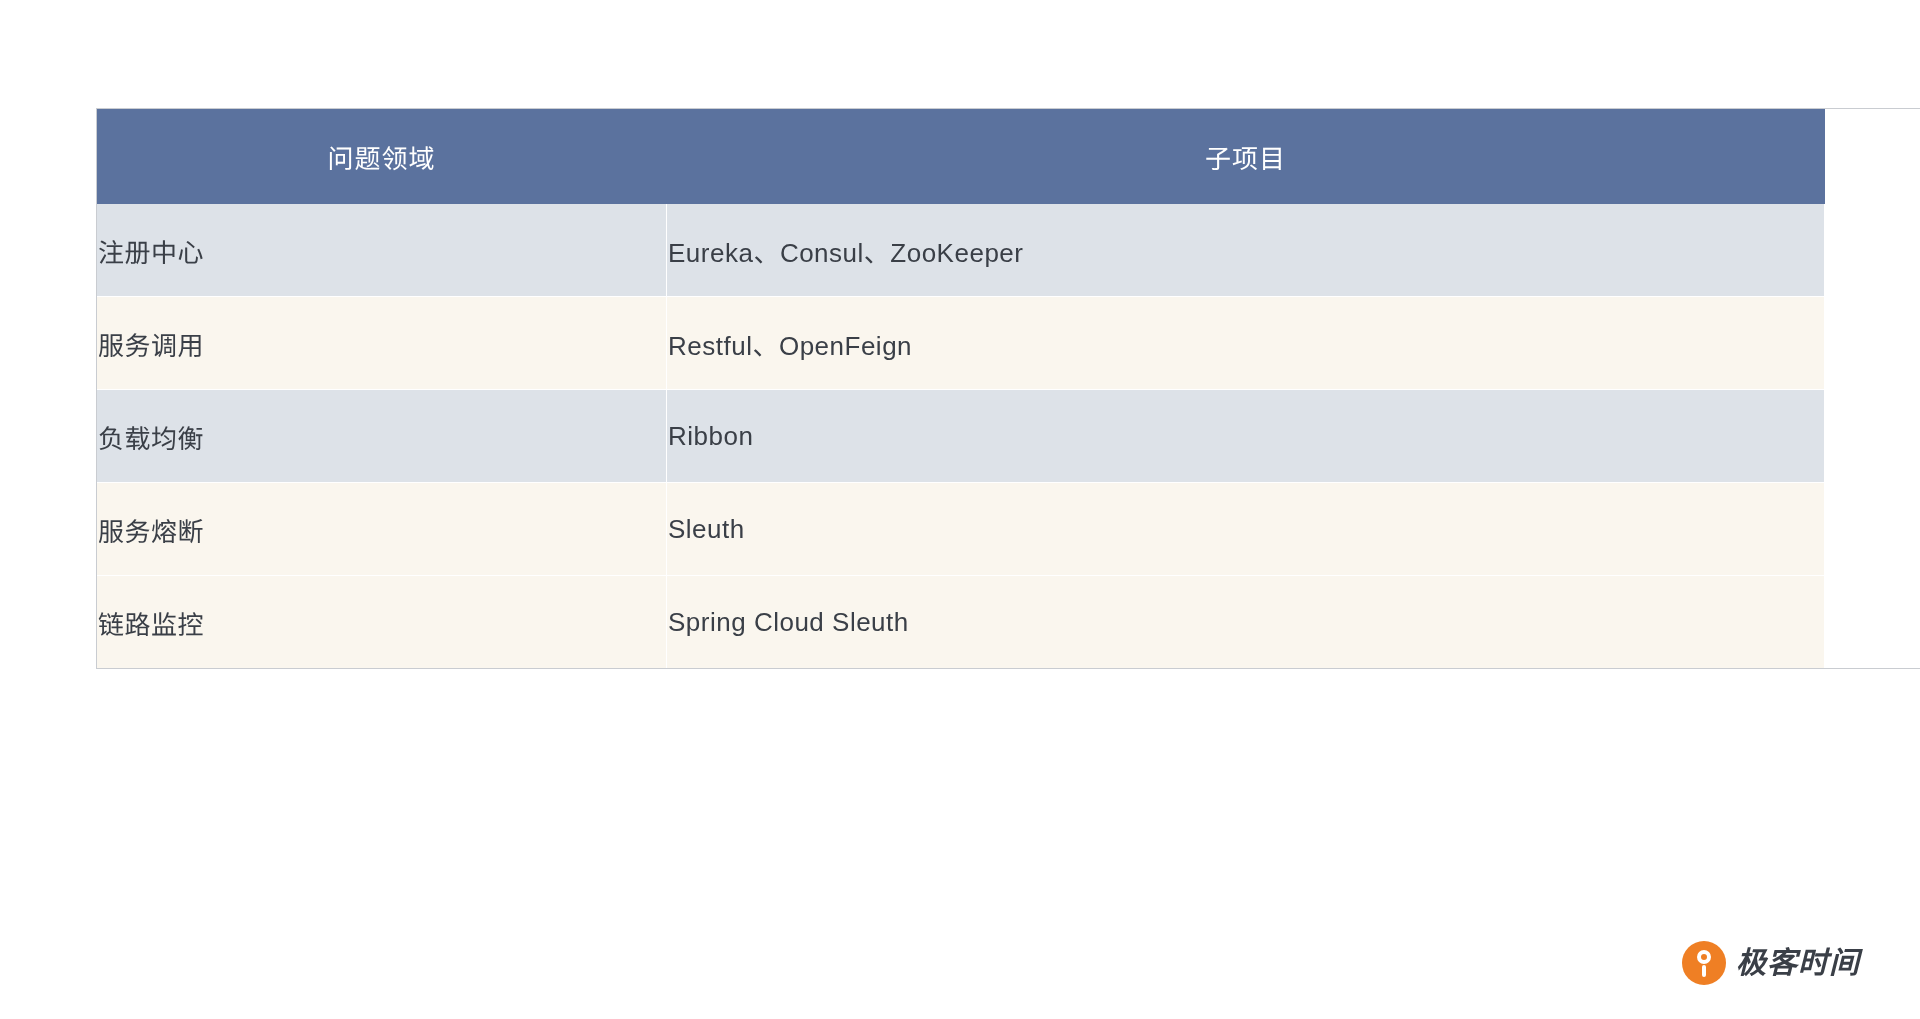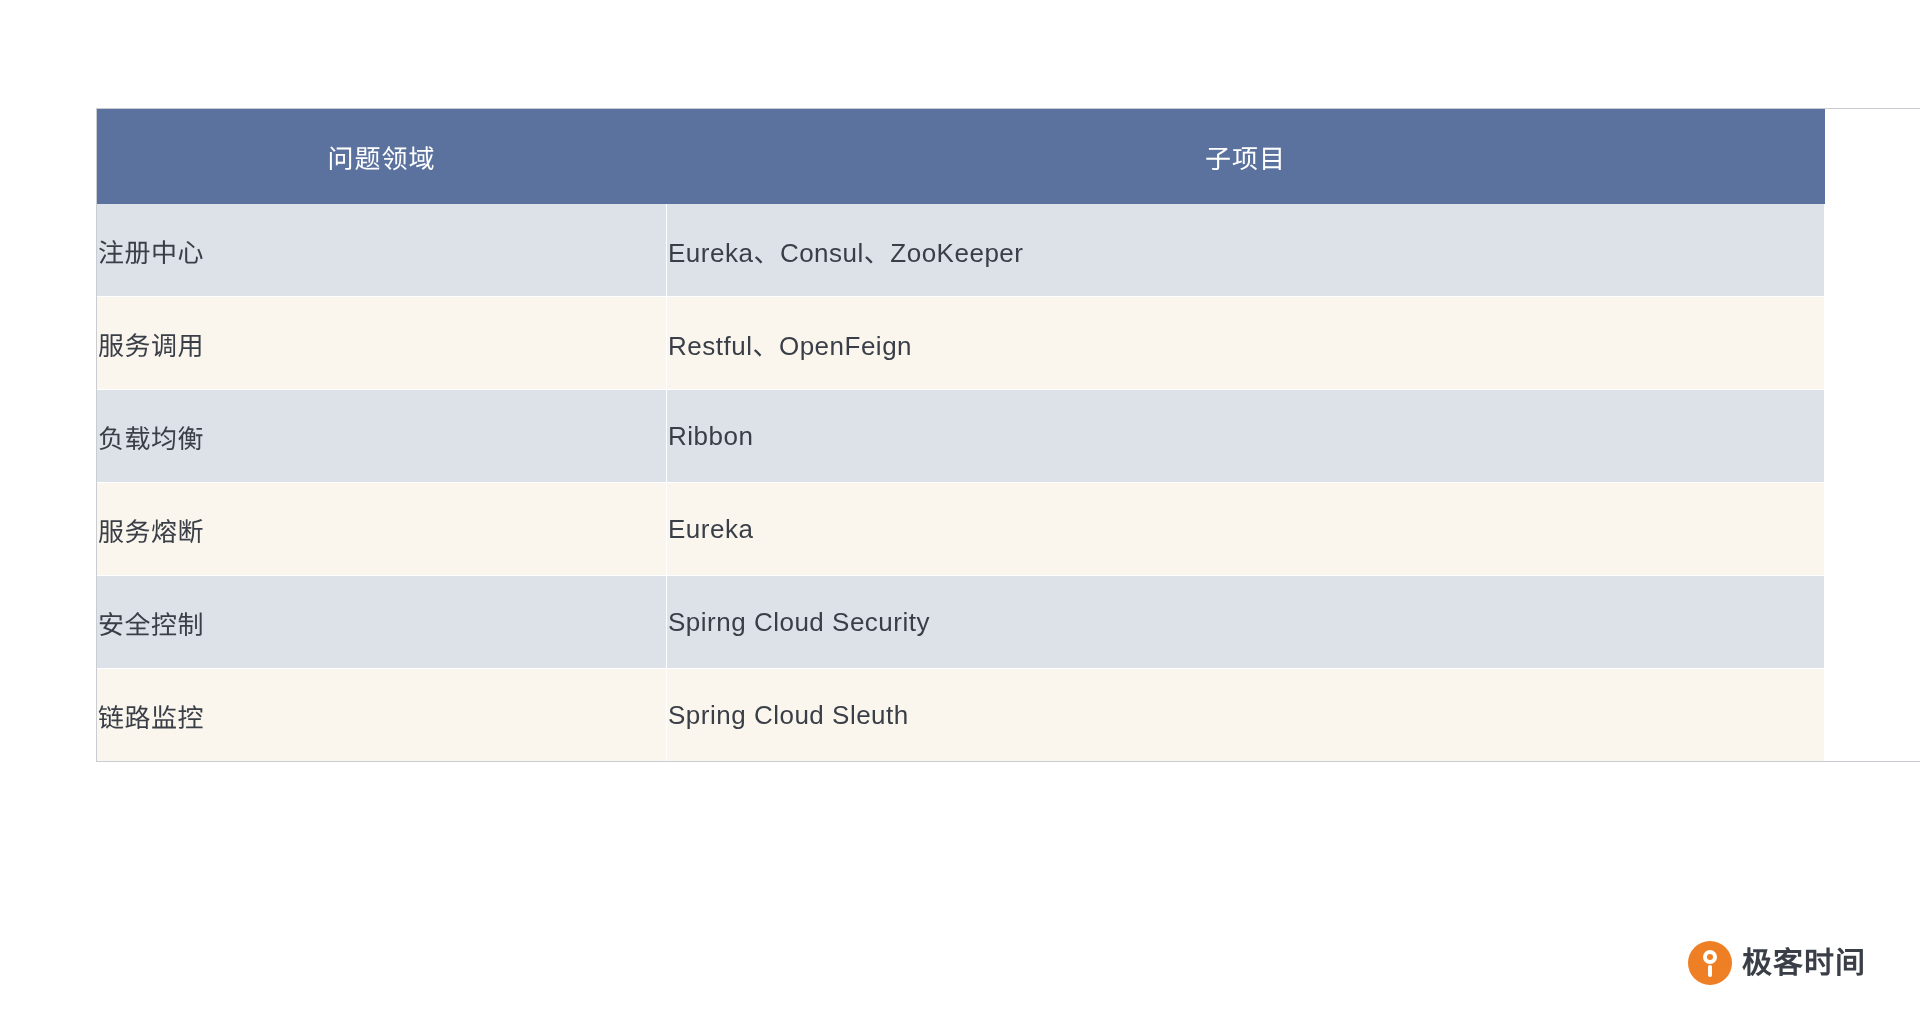--- a/index.html
+++ b/index.html
@@ -76,25 +76,26 @@
     top: 0;
     right: 0;
     bottom: 0;
     pointer-events: none;
     border: 1px solid #c9ccd1;
     box-sizing: border-box;
   }
 
   .brand {
     position: absolute;
-    right: 54px;
+    right: 60px;
     bottom: 34px;
     display: flex;
     align-items: center;
     gap: 10px;
+    font-style: italic;
   }
 
   .brand-mark {
     width: 44px;
     height: 44px;
     border-radius: 50%;
     background: #ef7f24;
     position: relative;
     flex: none;
   }
@@ -157,25 +158,21 @@
         <tr class="row-odd">
           <td>服务调用</td>
           <td>Restful、OpenFeign</td>
         </tr>
         <tr class="row-even">
           <td>负载均衡</td>
           <td>Ribbon</td>
         </tr>
         <tr class="row-odd">
           <td>服务熔断</td>
-          <td>Eureka</td>
-        </tr>
-        <tr class="row-even">
-          <td>安全控制</td>
-          <td>Spirng Cloud Security</td>
+          <td>Sleuth</td>
         </tr>
         <tr class="row-odd">
           <td>链路监控</td>
           <td>Spring Cloud Sleuth</td>
         </tr>
       </tbody>
     </table>
   </div>
 
   <div class="brand">

